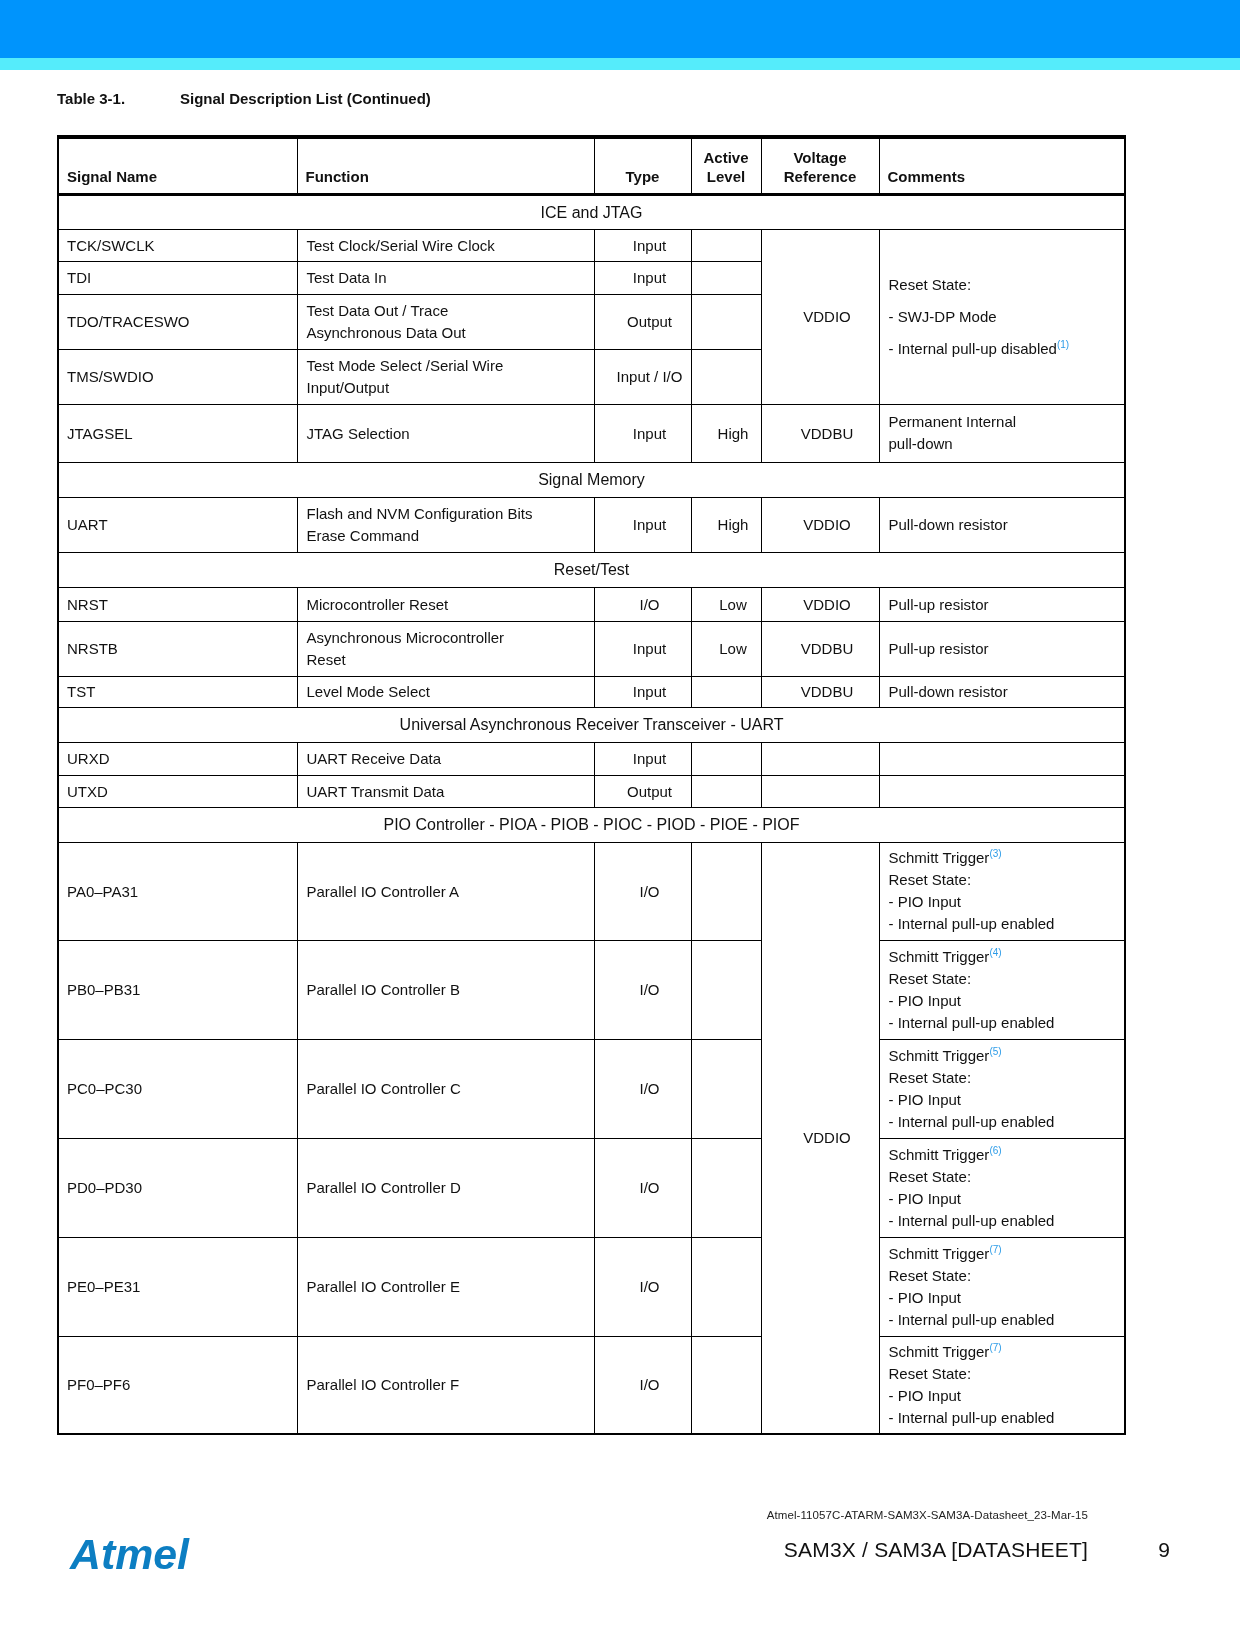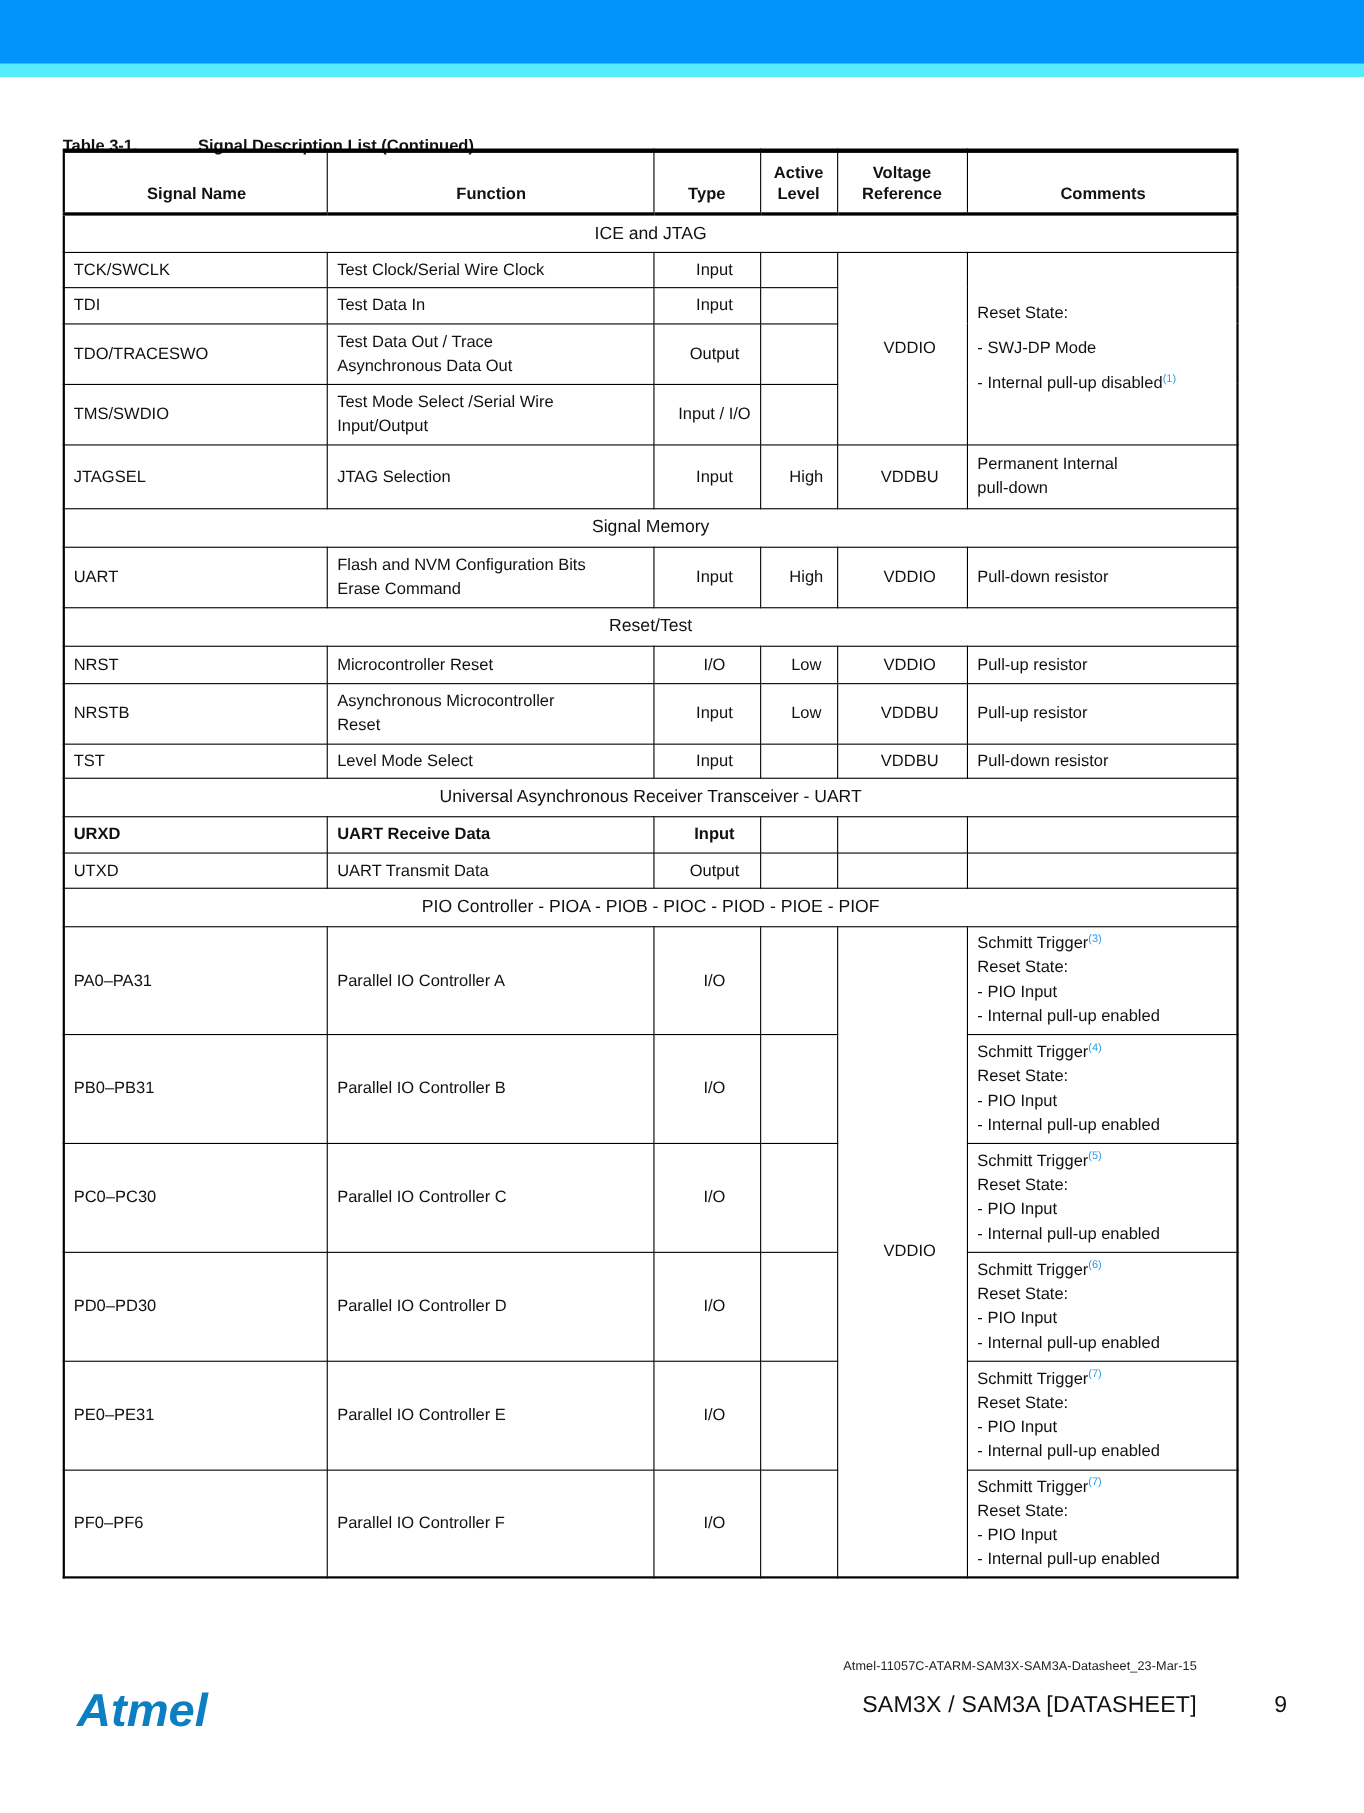--- a/index.html
+++ b/index.html
@@ -5,35 +5,35 @@
   :root{
     --bar-blue:#0094fc; --bar-cyan:#55ecfb; --logo-blue:#0c7ec2; --ref-blue:#2d9ce8;
     --ink:#111; --border:#000;
   }
   *{box-sizing:border-box;margin:0;padding:0;}
   body{background:#fff;font-family:"Liberation Sans","DejaVu Sans",sans-serif;color:var(--ink);}
   .page{position:relative;width:1240px;height:1648px;background:#fff;overflow:hidden;}
   .topbar-blue{position:absolute;left:0;top:0;width:1240px;height:58px;background:var(--bar-blue);}
   .topbar-cyan{position:absolute;left:0;top:58px;width:1240px;height:12px;background:var(--bar-cyan);}
 
-  .table-title{position:absolute;left:57px;top:124px;font-size:15px;font-weight:bold;white-space:nowrap;}
+  .table-title{position:absolute;left:57px;top:90px;font-size:15px;font-weight:bold;white-space:nowrap;}
   .table-title .tlabel{display:inline-block;width:123px;}
 
   table.sig{
     position:absolute;left:57px;top:135px;width:1067px;
     border-collapse:collapse;table-layout:fixed;
     border:2px solid var(--border);border-top:4px solid var(--border);
     font-size:15px;
   }
   col.c0{width:239px;} col.c1{width:297px;} col.c2{width:97px;}
   col.c3{width:70px;} col.c4{width:118px;} col.c5{width:246px;}
   th,td{border:1px solid var(--border);vertical-align:middle;line-height:21px;}
   thead th{
     height:57px;vertical-align:bottom;padding:0 6px 7px 8px;
-    font-weight:bold;font-size:15px;text-align:center;line-height:19px;
+    font-weight:bold;font-size:15px;text-align:left;line-height:19px;
     border-bottom:3px solid var(--border);
   }
   thead th.ctr{text-align:center;padding-left:2px;padding-right:2px;}
   td{padding:4px 6px 4px 8px;}
   td.col1,td.col5{padding-left:9px;}
   td.col2,td.col3,td.col4{text-align:center;padding-left:16px;padding-right:2px;}
   td.section{
     text-align:center;font-weight:normal;font-size:16px;height:35px;padding:2px 4px;
   }
   td .ln{line-height:22px;}
@@ -178,21 +178,21 @@
           <td class="col0">TST</td>
           <td class="col1">Level Mode Select</td>
           <td class="col2">Input</td>
           <td class="col3"></td>
           <td class="col4">VDDBU</td>
           <td class="col5">Pull-down resistor</td>
         </tr>
         <tr>
           <td colspan="6" class="section">Universal Asynchronous Receiver Transceiver - UART</td>
         </tr>
-        <tr style="height: 33px; font-weight: bold;">
+        <tr style="height: 33px;">
           <td class="col0">URXD</td>
           <td class="col1">UART Receive Data</td>
           <td class="col2">Input</td>
           <td class="col3"></td>
           <td class="col4"></td>
           <td class="col5"></td>
         </tr>
         <tr style="height: 32px;">
           <td class="col0">UTXD</td>
           <td class="col1">UART Transmit Data</td>

